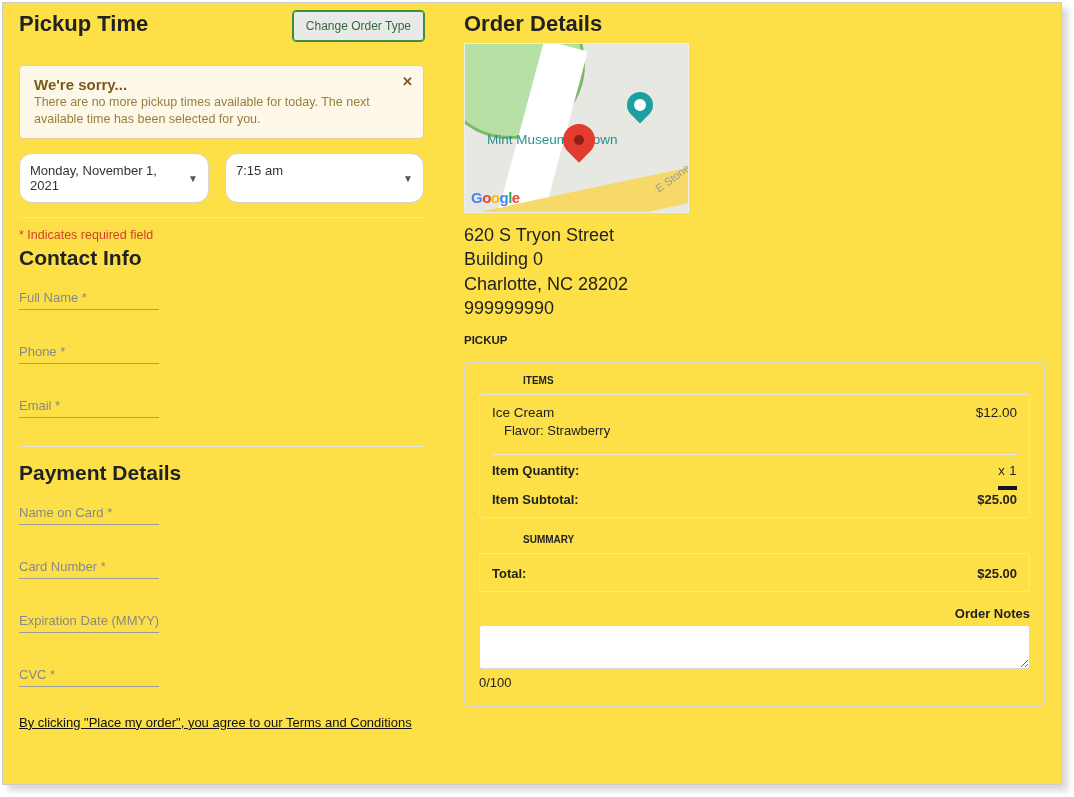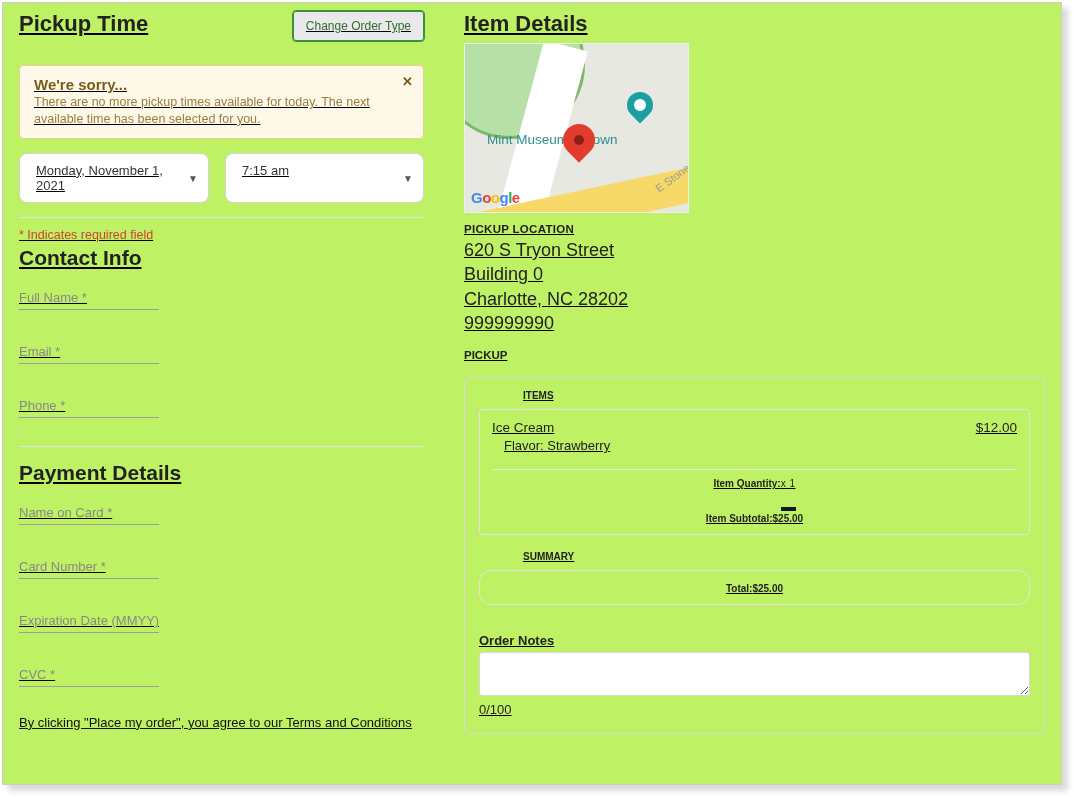--- a/index.html
+++ b/index.html
@@ -12,22 +12,21 @@
     }
     .page-frame {
       width: 1060px;
       height: 783px;
       border: 1px solid #ccc;
       box-shadow: 6px 6px 6px rgba(0,0,0,0.15);
       display: flex;
       padding: 8px 16px 16px 16px;
       gap: 40px;
       margin: 2px 0 0 2px;
-      background:#bef264;
-      text-decoration:underline;
+      background:#fde047;
     }
     .left-col { flex: 0 0 405px; }
     .right-col { flex: 1; }
 
     .section-title { font-size: 22px; font-weight: 700; color:#222; margin-bottom:10px; }
     .header-row { display:flex; justify-content:space-between; align-items:flex-start; }
     .change-btn {
       background:#e9e9e9;
       border:1px solid #3c8f3d;
       outline:1px solid #3c8f3d;
@@ -45,22 +44,22 @@
       color:#8a6d3b;
       position:relative;
       margin:18px 0 14px 0;
     }
     .alert-title { font-weight:700; font-size:15px; color:#7a5b1a; margin-bottom:1px;}
     .alert-msg { font-size:12.5px; line-height:1.35; color:#97803e;}
     .alert-close { position:absolute; top:8px; right:10px; font-size:13px; color:#7a5b1a; cursor:pointer; font-weight:bold;}
     .selects-row { display:flex; gap:16px; margin-bottom:14px;}
     .fake-select {
       border:1px solid #d3d3d3;
-      border-radius:8px;
-      padding:9px 28px 9px 16px;
+      border-radius:13px;
+      padding:9px 28px 9px 10px;
       font-size:13px;
       color:#333;
       position:relative;
       background:#fff;
       cursor:pointer;
     }
     .fake-select.date { flex:0 0 190px;}
     .fake-select.time { flex:1;}
     .caret { position:absolute; right:10px; top:50%; transform:translateY(-50%); font-size:10px; color:#555;}
     .hr { border:none; border-top:1px solid #e3e3e3; margin-bottom:10px;}
@@ -112,24 +111,24 @@
     .pickup-label { font-size:11.5px; font-weight:700; margin-top:14px; color:#222; }
 
     .panel {
       border:1px solid #d9d9d9; border-radius:4px; padding:12px 14px 16px 14px; margin-top:16px;
     }
     .panel-label { font-size:10px; font-weight:700; color:#222; margin-bottom:8px;padding-left:44px;}
     .item-card { border:1px solid #e2e2e2; border-radius:3px; padding:10px 12px;}
     .item-row { display:flex; justify-content:space-between; font-size:13.5px; color:#222;}
     .opt { font-size:13px; color:#222; margin-left:12px; margin-top:3px;}
     .inner-hr { border:none; border-top:1px solid #e7e7e7; margin:16px 0 8px 0;}
-    .kv-row { display:flex; justify-content:center; font-size:10px; color:#222; font-weight:600; margin-top:2px;}
-    .qty-line { border-bottom:4px solid #0f172a; padding:0 0 18px 0; font-weight:400; letter-spacing:.5px;}
-    .summary-card { border:1px solid #e2e2e2; border-radius:12px; padding:10px 12px; margin-top:6px;}
-    .notes-label { font-size:13px; font-weight:600; margin:28px 0 4px 0; color:#222;}
+    .kv-row { display:flex; justify-content:space-between; font-size:13px; color:#222; font-weight:600; margin-top:2px;}
+    .qty-line { border-bottom:4px solid #0f172a; padding:0 0 8px 0; font-weight:400; letter-spacing:.5px;}
+    .summary-card { border:1px solid #e2e2e2; border-radius:1px; padding:10px 12px; margin-top:6px;}
+    .notes-label { font-size:13px; font-weight:600; margin:14px 0 4px 0; color:#222;text-align:right;}
     .notes-box { width:100%; height:44px; border:1px solid #d6d6d6; border-radius:3px; resize:both; padding:6px; font-family:inherit; font-size:13px;}
     .counter { font-size:13px; color:#222; margin-top:2px;}
   </style>
 </head>
 <body>
 
 <div class="page-frame">
 
   <div class="left-col">
     <div class="header-row">
@@ -152,51 +151,50 @@
         <span>7:15 am</span>
         <span class="caret">▼</span>
       </div>
     </div>
 
     <hr class="hr">
     <div class="req-note">* Indicates required field</div>
     <div class="subhead">Contact Info</div>
 
     <input class="field" placeholder="Full Name *" style="">
+    <input class="field" placeholder="Phone *" style="">
     <input class="field" placeholder="Email *" style="">
-    <input class="field" placeholder="Phone *" style="">
 
     <hr class="sep">
     <div class="subhead">Payment Details</div>
 
     <input class="field" placeholder="Name on Card *" style="">
     <input class="field" placeholder="Card Number *" style="">
     <input class="field" placeholder="Expiration Date (MMYY) *" style="">
     <input class="field" placeholder="CVC *" style="">
 
     <a href="#" class="tc-link">By clicking "Place my order", you agree to our Terms and Conditions</a>
 
   </div>
 
   <div class="right-col">
-    <div class="section-title" style="margin-bottom:6px;">Item Details</div>
+    <div class="section-title" style="margin-bottom:6px;">Order Details</div>
 
     <div class="map-box">
       <div class="map-green"></div>
       <div class="map-road2"></div>
       <div class="map-road3"></div>
       <div class="map-road1"></div>
       <span class="map-label" style="left:22px; top:88px;">Mint Museum Uptown</span>
       <span class="map-label" style="right:-4px; top:128px; transform:rotate(-36deg); color:#9a9a90; font-size:11px;">E Stone</span>
       <div class="map-poi"></div>
       <div class="map-pin"></div>
       <div class="google-logo"><span class="g1">G</span><span class="g2">o</span><span class="g3">o</span><span class="g4">g</span><span class="g5">l</span><span class="g6">e</span></div>
     </div>
 
-    <div class="loc-head">PICKUP LOCATION</div>
     <div class="loc-line">620 S Tryon Street</div>
     <div class="loc-line">Building 0</div>
     <div class="loc-line">Charlotte, NC 28202</div>
     <div class="loc-line">999999990</div>
     <div class="pickup-label">PICKUP</div>
 
     <div class="panel">
       <div class="panel-label">ITEMS</div>
       <div class="item-card">
         <div class="item-row">

